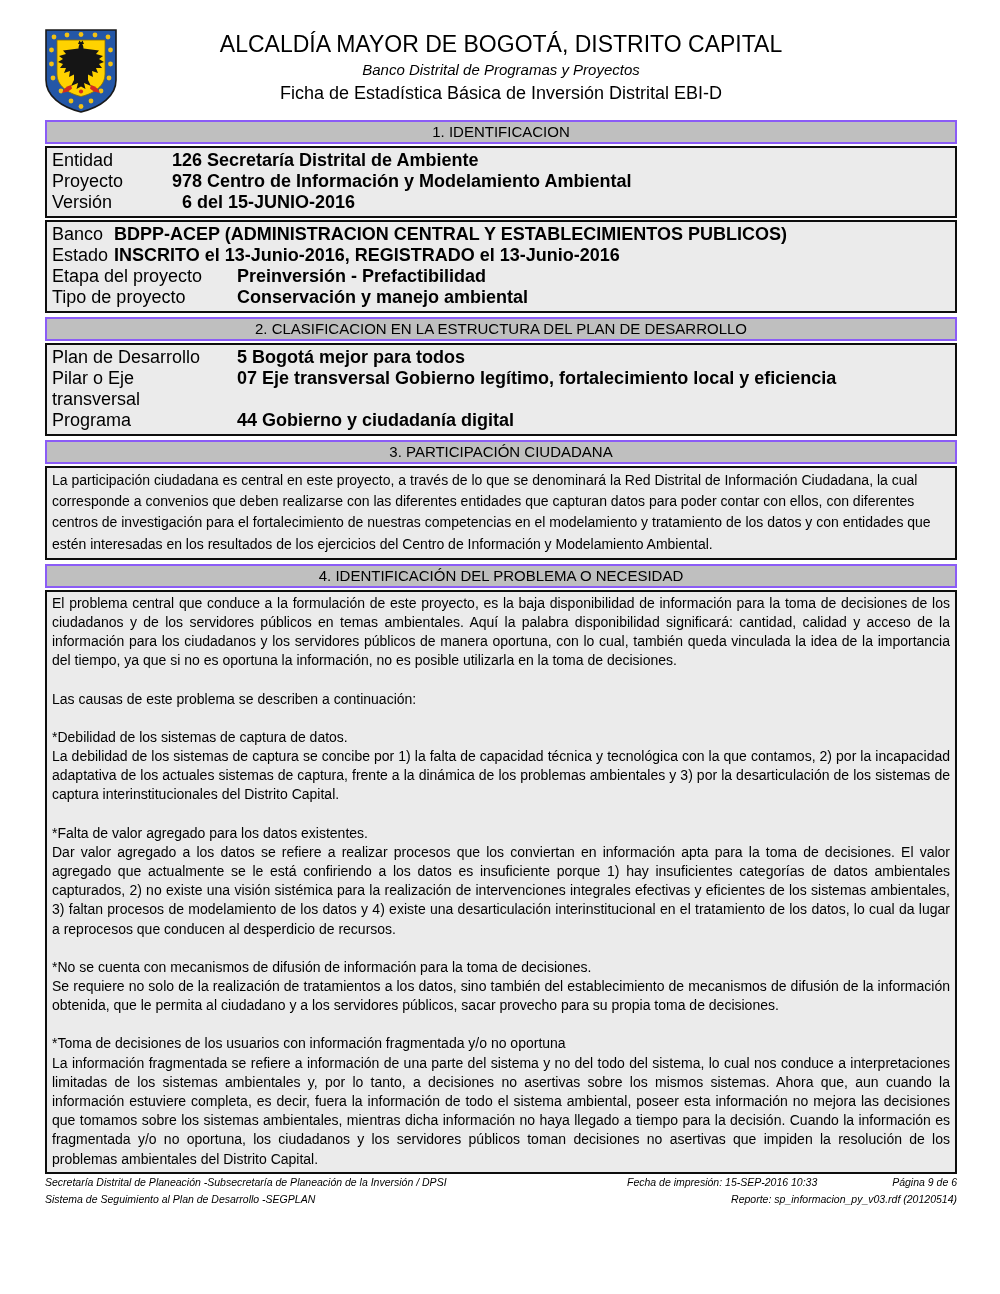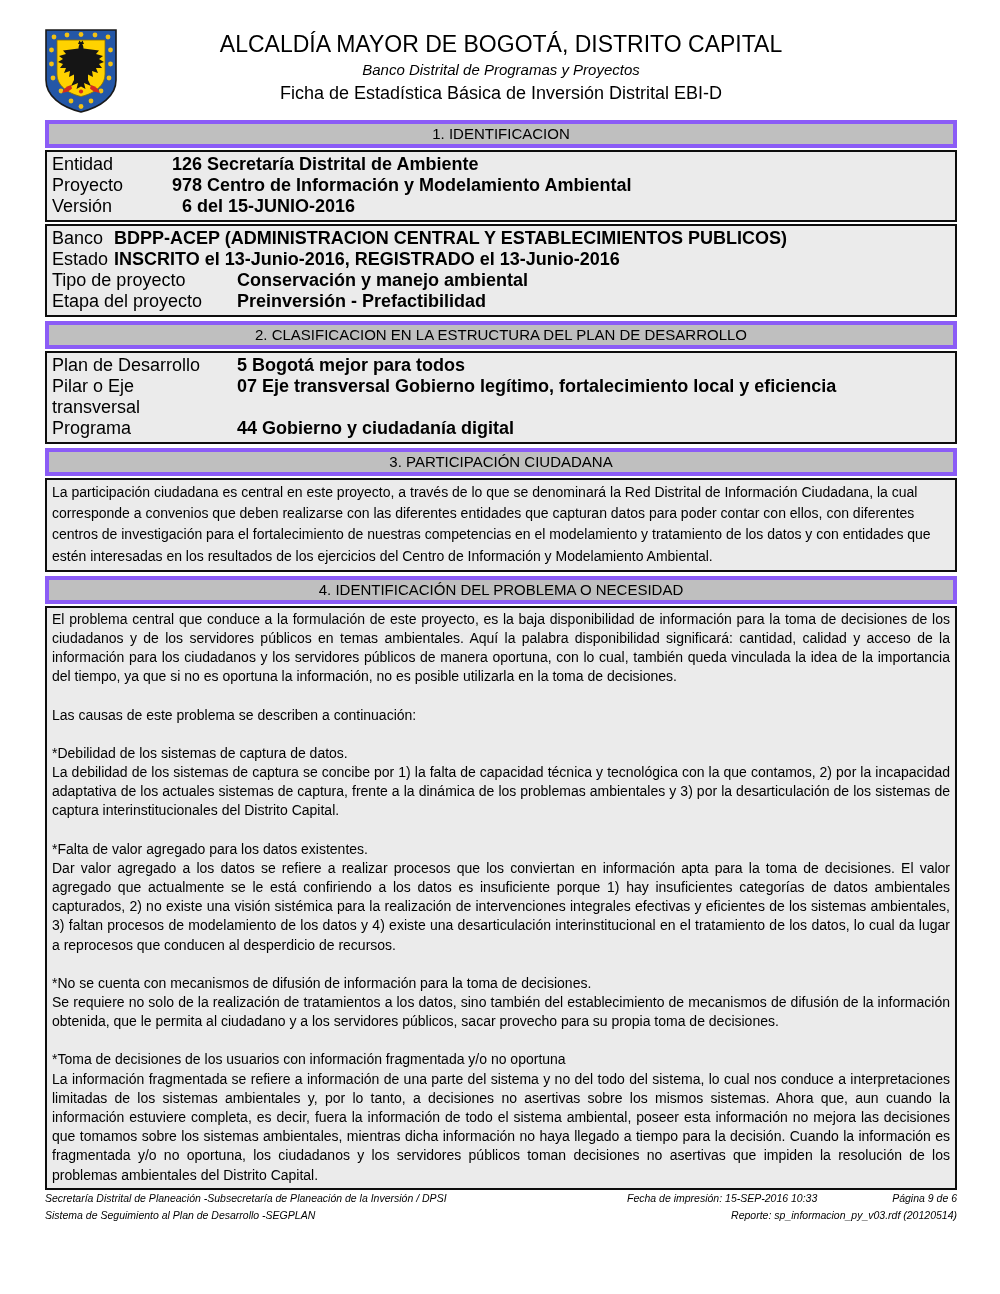--- a/index.html
+++ b/index.html
@@ -13,21 +13,21 @@
   
   .doc-header { position:relative; height:92px; }
   .logo { position:absolute; left:-2px; top:4px; width:76px; height:86px; }
   .titles { text-align:center; padding-top:7px; }
   .t1 { font-size:23px; line-height:27px; }
   .t2 { font-size:15px; line-height:19px; margin-top:2px;font-style:italic; }
   .t3 { font-size:18px; line-height:22px; margin-top:3px; }
 
   
   .bar {
-    background:#bfbfbf; border:4px solid #8b5cf6;
+    background:#bfbfbf; border:2px solid #8b5cf6;
     text-align:center; font-size:15px; line-height:19px; padding-bottom:1px;
     margin-top:4px;
   }
   .box {
     background:#ebebeb; border:2px solid #0d0d0d;
     margin-top:2px; padding:2px 5px 3px 5px;
   }
 
   
   .frow { display:flex; font-size:18px; line-height:21px; }
@@ -111,26 +111,26 @@
   <div class="box">
     <div class="frow">
       <span class="lbl-62">Banco</span>
       <span class="val">BDPP-ACEP (ADMINISTRACION CENTRAL Y ESTABLECIMIENTOS PUBLICOS)</span>
     </div>
     <div class="frow">
       <span class="lbl-62">Estado</span>
       <span class="val">INSCRITO el 13-Junio-2016, REGISTRADO el 13-Junio-2016</span>
     </div>
     <div class="frow">
+      <span class="lbl-185">Etapa del proyecto</span>
+      <span class="val">Preinversión - Prefactibilidad</span>
+    </div>
+    <div class="frow">
       <span class="lbl-185">Tipo de proyecto</span>
       <span class="val">Conservación y manejo ambiental</span>
-    </div>
-    <div class="frow">
-      <span class="lbl-185">Etapa del proyecto</span>
-      <span class="val">Preinversión - Prefactibilidad</span>
     </div>
   </div>
 
   <div class="bar">2. CLASIFICACION EN LA ESTRUCTURA DEL PLAN DE DESARROLLO</div>
 
   <div class="box">
     <div class="frow">
       <span class="lbl-185">Plan de Desarrollo</span>
       <span class="val pre">5 Bogotá mejor para todos</span>
     </div>

